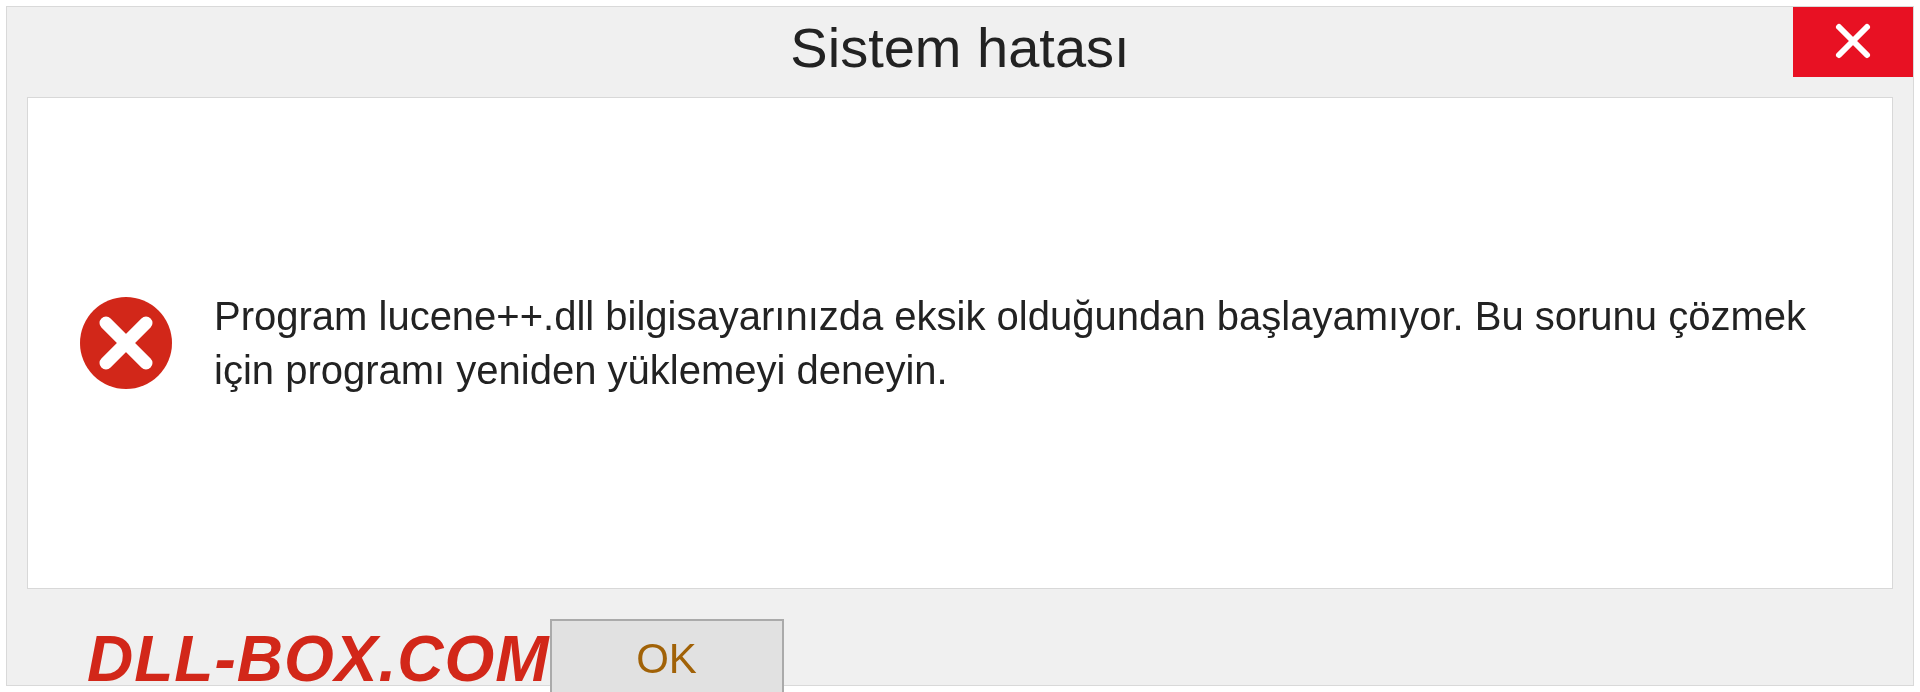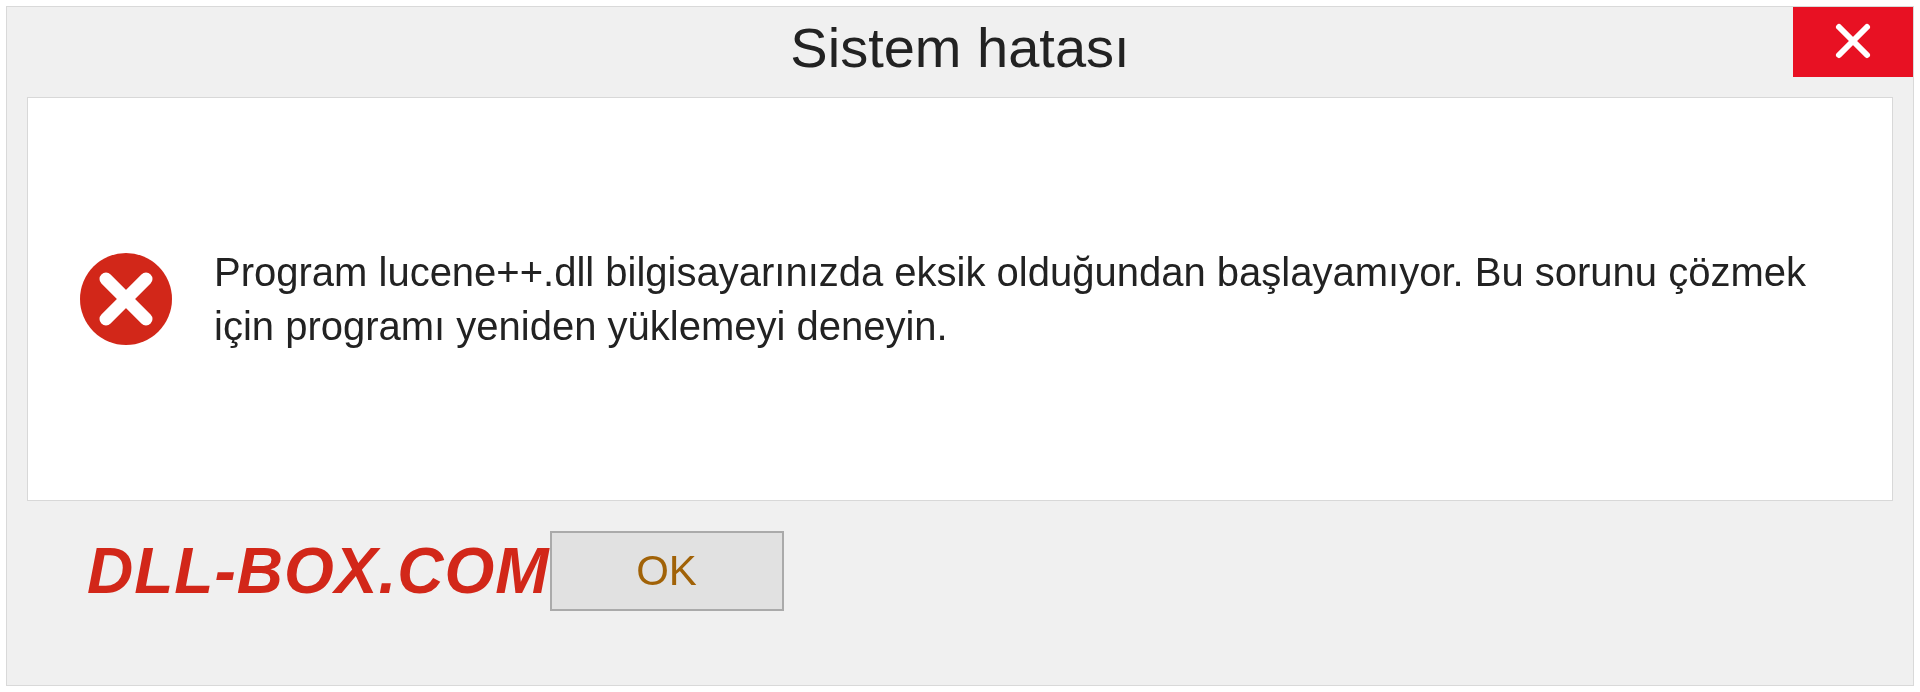--- a/index.html
+++ b/index.html
@@ -55,21 +55,21 @@
       border: none;
     }
     .close-btn svg {
       width: 40px;
       height: 40px;
     }
     .content-panel {
       margin: 0 20px;
       background: #ffffff;
       border: 1px solid #d8d8d8;
-      height: 404px;
+      height: 492px;
       display: flex;
       align-items: center;
       padding: 0 50px;
     }
     .error-icon {
       flex-shrink: 0;
       width: 96px;
       height: 96px;
       margin-right: 40px;
     }

